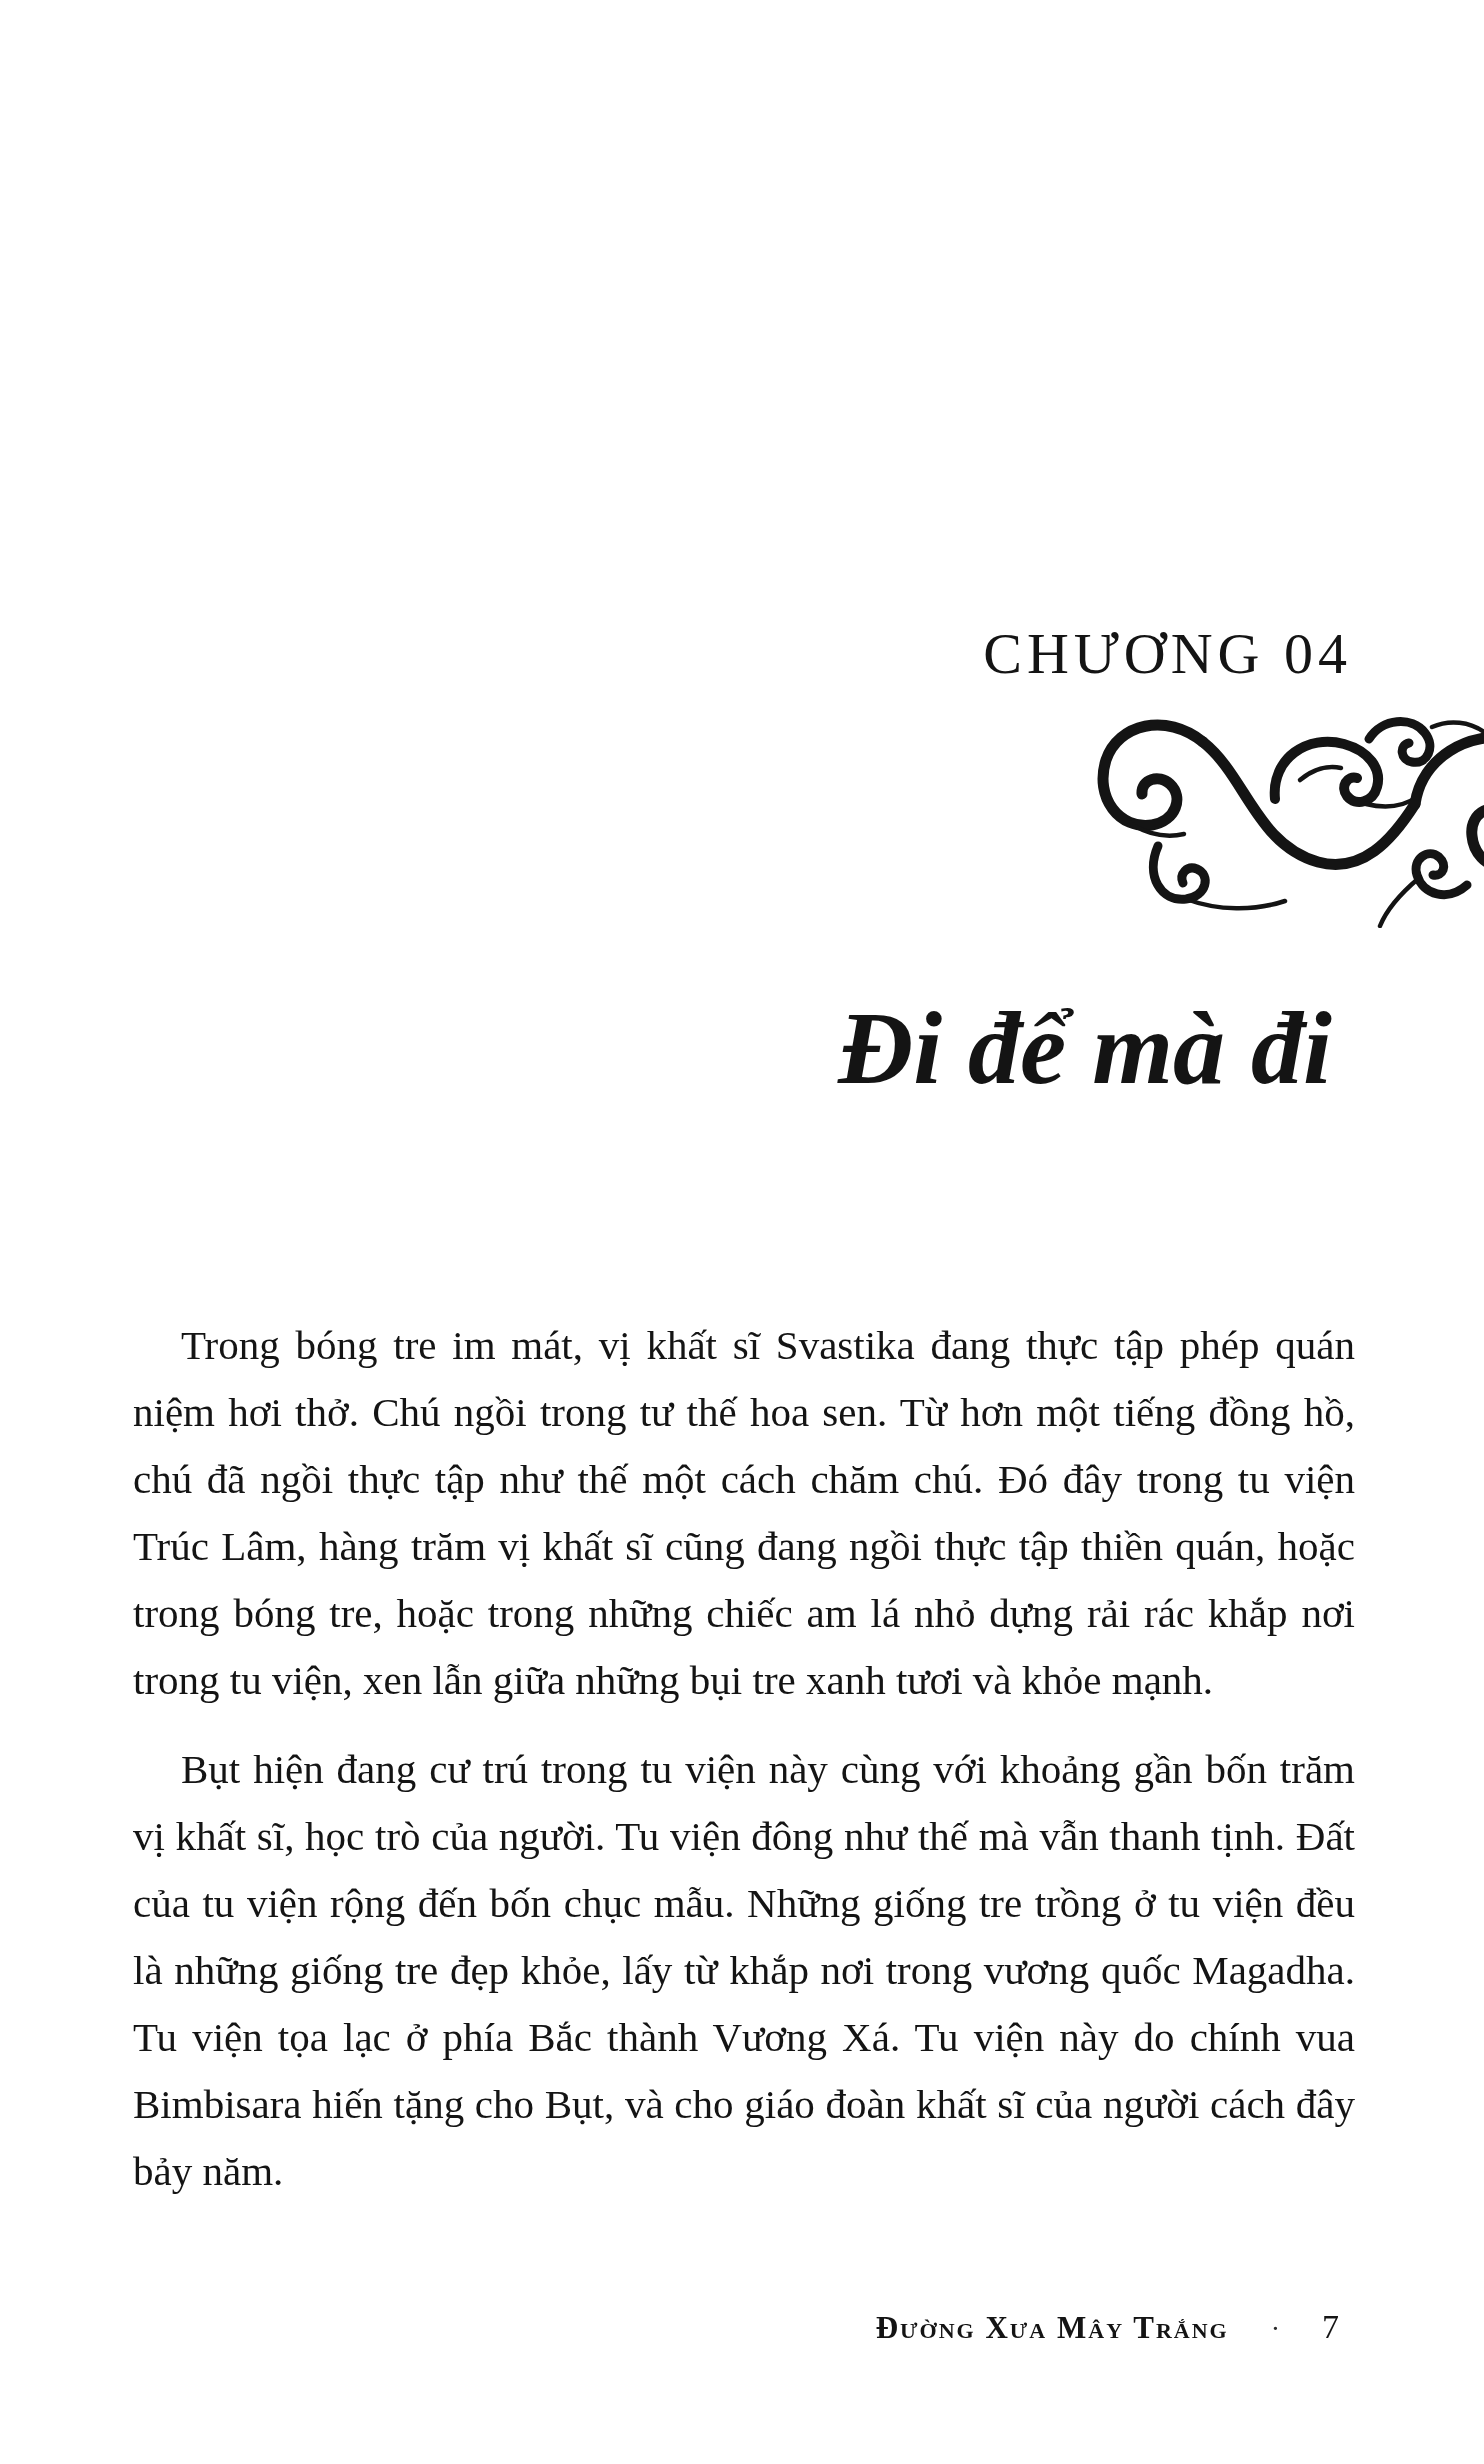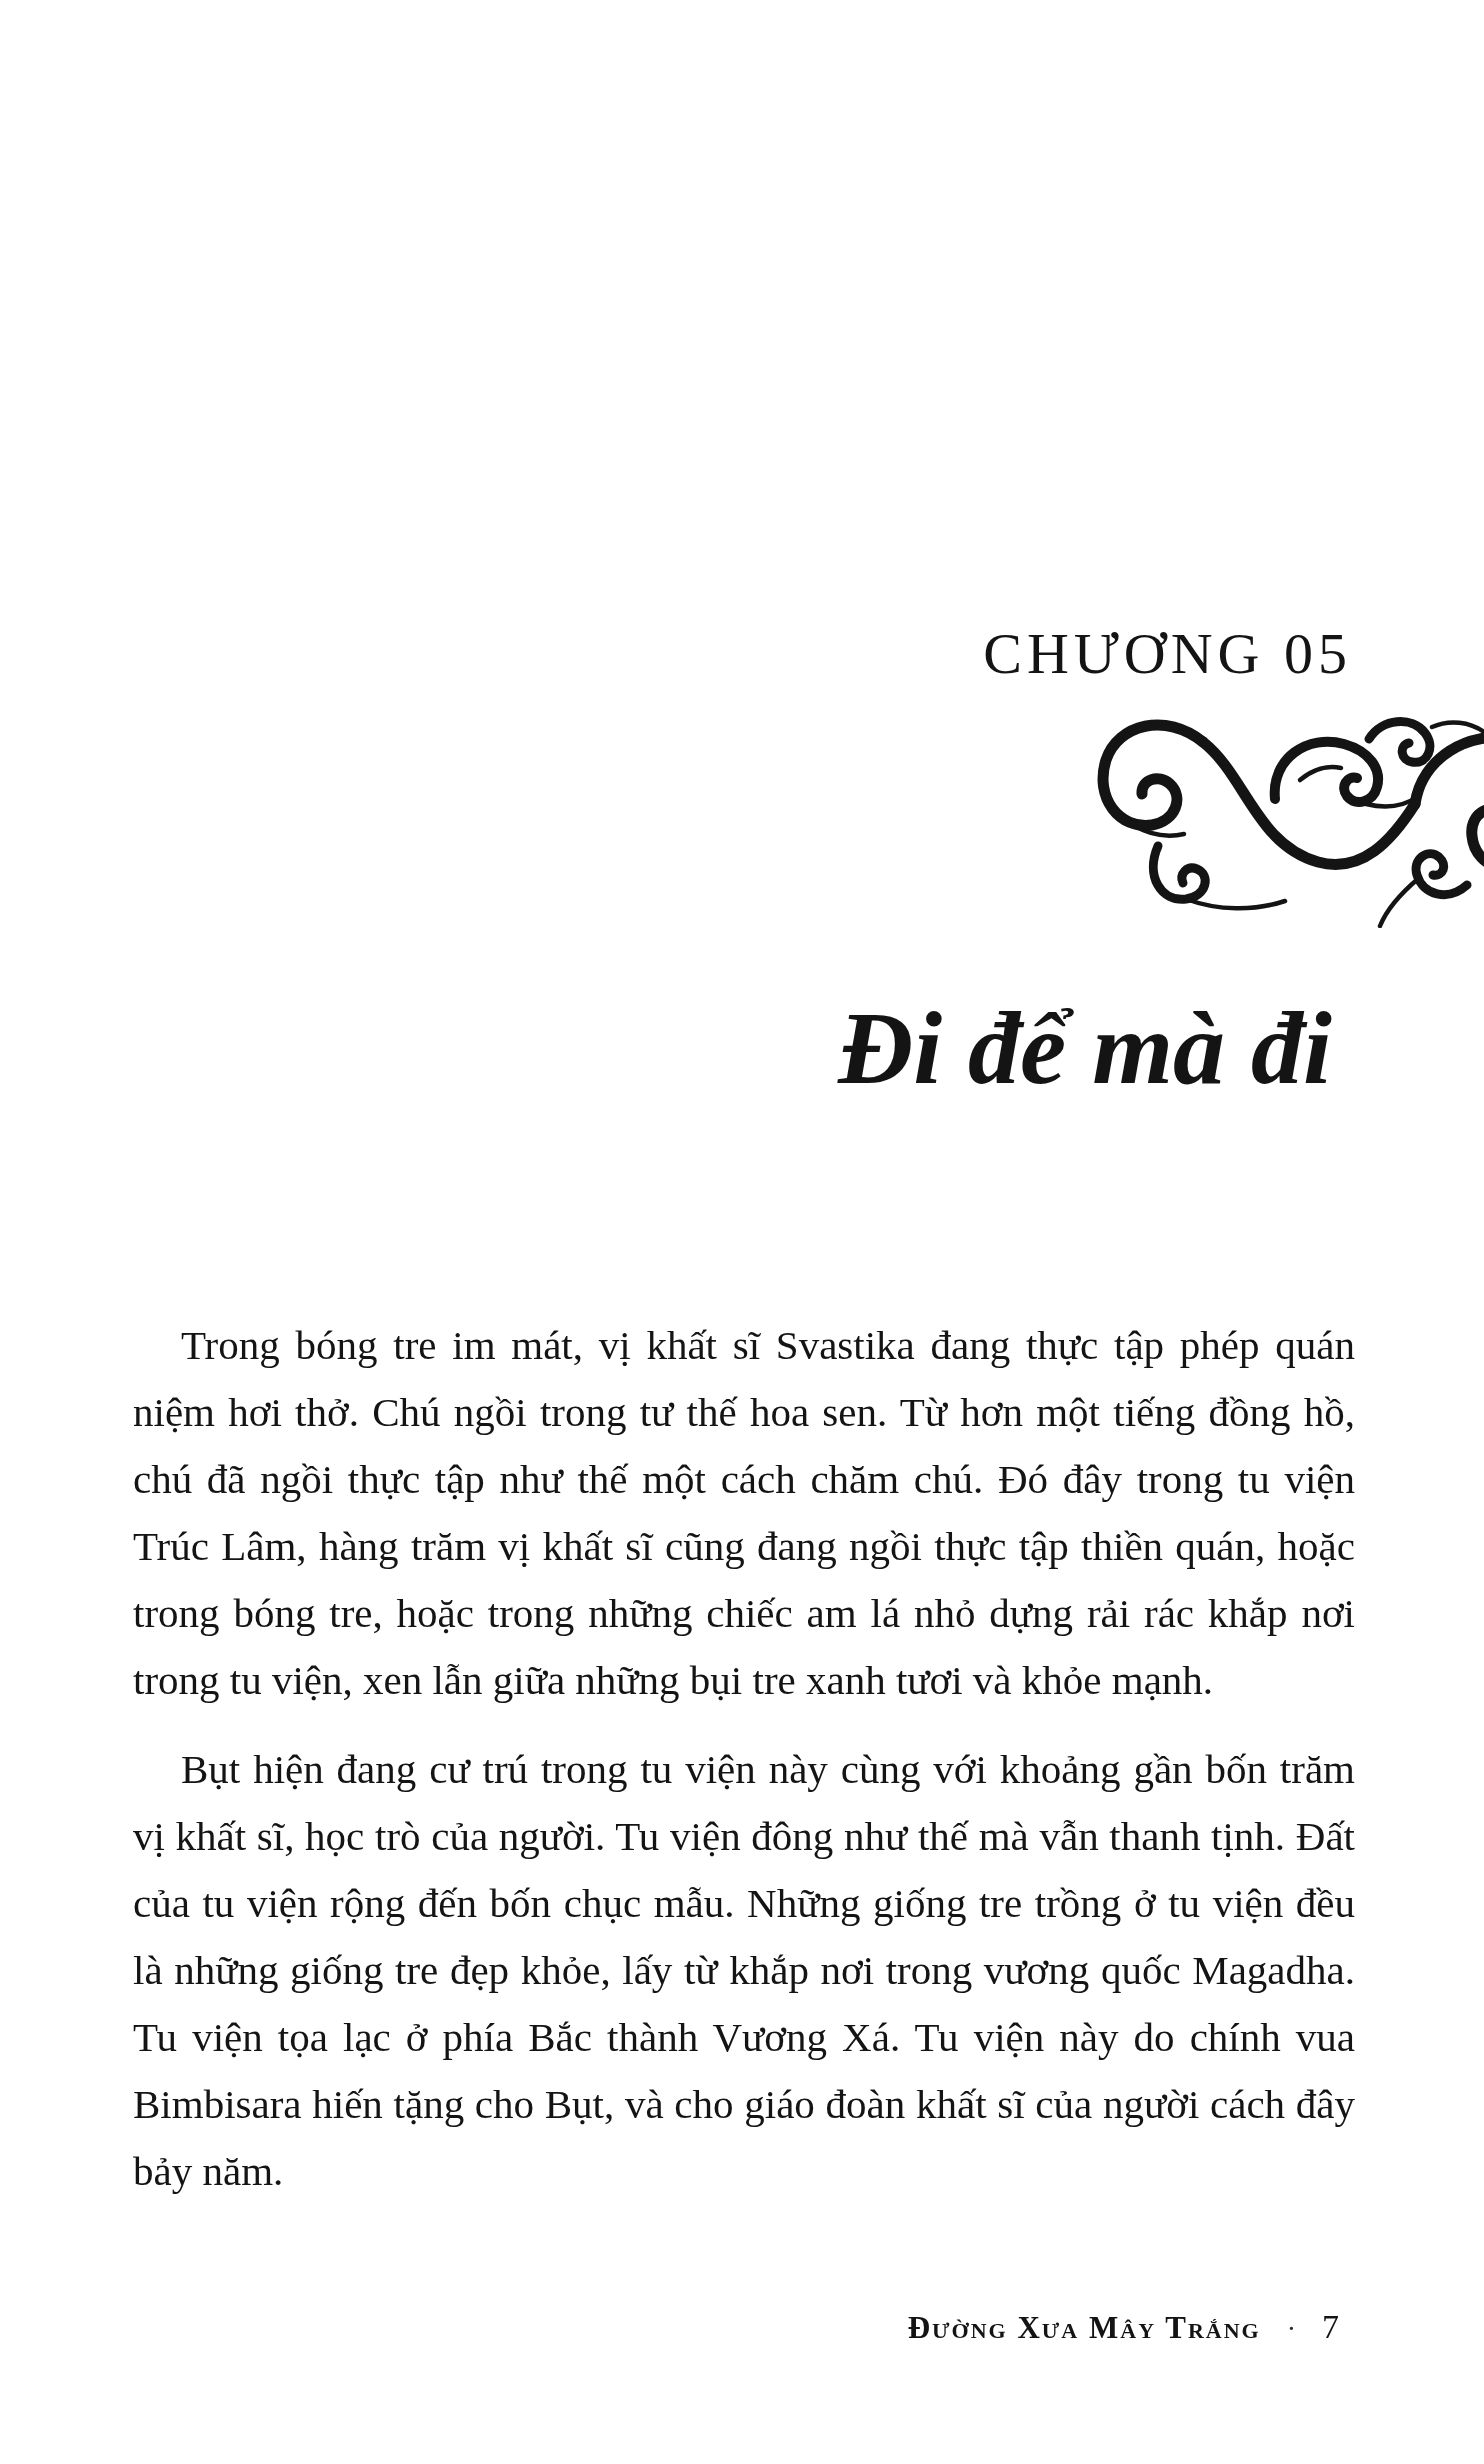--- a/index.html
+++ b/index.html
@@ -61,21 +61,21 @@
   }
   .body-text p + p {
     margin-top: 22px;
   }
   .footer {
     position: absolute;
     top: 2308px;
     right: 145px;
     display: flex;
     align-items: baseline;
-    gap: 26px;
+    gap: 42px;
     white-space: nowrap;
   }
   .running-title {
     font-variant: small-caps;
     font-weight: bold;
     font-size: 31px;
     letter-spacing: 2px;
   }
   .footer-dot {
     font-size: 28px;
@@ -83,21 +83,21 @@
   }
   .page-number {
     font-size: 34px;
   }
 </style>
 </head>
 <body>
 
 <div class="page">
 
-  <div class="chapter-label">CHƯƠNG 05</div>
+  <div class="chapter-label">CHƯƠNG 04</div>
 
   <div class="ornament">
     <svg width="470" height="230" viewBox="0 0 470 230" xmlns="http://www.w3.org/2000/svg" fill="none" stroke="#141414" stroke-linecap="round">
 
       <path stroke-width="11" d="M133 44 C 96 14 48 26 36 62 C 24 100 50 132 82 127 C 106 123 114 99 100 86 C 89 76 71 81 72 96"></path>
 
       <path stroke-width="11" d="M133 44 C 176 78 186 146 248 164 C 292 176 322 142 345 106"></path>
 
       <path stroke-width="4.5" d="M52 118 C 68 134 92 141 114 136"></path>
 

